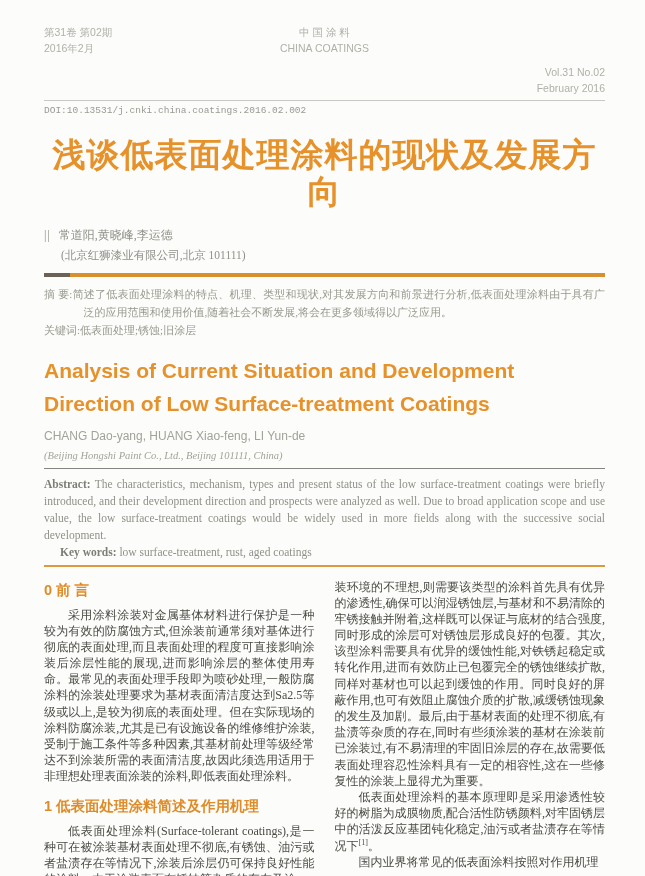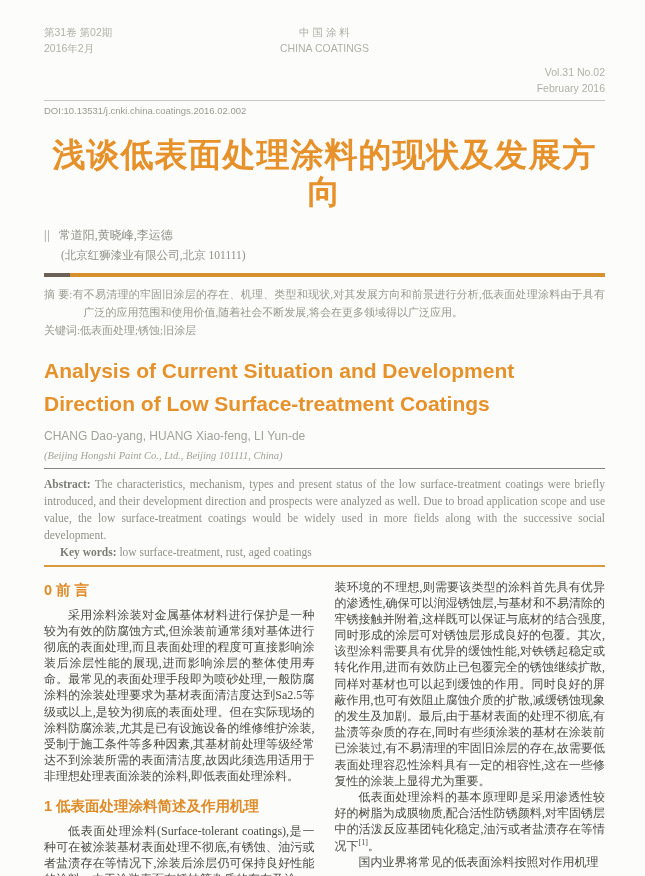--- a/index.html
+++ b/index.html
@@ -8,21 +8,21 @@
     background:#fcfcfa;margin:0 auto;position:relative;
     padding:24px 40px 16px 44px;overflow:hidden;
     font-family:"Liberation Serif",serif;color:#4a4a45;
   }
   
   .hdr{display:flex;justify-content:space-between;align-items:flex-start;
        font-family:"Liberation Sans",sans-serif;font-size:10.5px;line-height:1.55;color:#b0b0aa;}
   .hdr .c{text-align:center;}
   .hdr .r{text-align:right;margin-top:40px;}
   .hdr-rule{border-top:1px solid #c9c9c3;margin-top:3px;}
-  .doi{font-size:9.5px;color:#9a9a93;margin-top:4px;font-family:Liberation Sans, sans-serif;}
+  .doi{font-size:9.5px;color:#9a9a93;margin-top:4px;font-family:Liberation Mono, monospace;}
   
   .title-zh{margin:20px 0 0 0;text-align:center;font-family:"Liberation Sans",sans-serif;
             font-weight:bold;font-size:33px;letter-spacing:1px;color:#e6912a;line-height:1.15;}
   .authors-zh{margin-top:15px;font-size:12px;color:#90908a;line-height:1.6;}
   .author-mark{letter-spacing:1px;margin-right:8px;color:#8a8a84;}
   .affil-zh{font-size:11.5px;color:#90908a;padding-left:17px;line-height:1.6;}
   .accent-bar{margin-top:9px;height:4px;
     background:linear-gradient(to right,#6b6157 0,#6b6157 26px,#d8902c 26px);}
   
   .abs-zh{margin-top:9px;font-size:11px;color:#98988f;line-height:1.62;}
@@ -75,21 +75,21 @@
   <h1 class="title-zh">浅谈低表面处理涂料的现状及发展方向</h1>
 
   <div class="authors-zh">
     <span class="author-mark">||</span><span>常道阳,黄晓峰,李运德</span>
   </div>
   <div class="affil-zh">(北京红狮漆业有限公司,北京  101111)</div>
 
   <div class="accent-bar"></div>
 
   <div class="abs-zh">
-    <p class="hang"><span>摘  要:</span><span>有不易清理的牢固旧涂层的存在、机理、类型和现状,对其发展方向和前景进行分析,低表面处理涂料由于具有广泛的应用范围和使用价值,随着社会不断发展,将会在更多领域得以广泛应用。</span></p>
+    <p class="hang"><span>摘  要:</span><span>简述了低表面处理涂料的特点、机理、类型和现状,对其发展方向和前景进行分析,低表面处理涂料由于具有广泛的应用范围和使用价值,随着社会不断发展,将会在更多领域得以广泛应用。</span></p>
     <p><span>关键词:</span><span>低表面处理;锈蚀;旧涂层</span></p>
   </div>
 
   <h2 class="title-en">Analysis of Current Situation and Development Direction of Low Surface-treatment Coatings</h2>
   <div class="authors-en">CHANG Dao-yang, HUANG Xiao-feng, LI Yun-de</div>
   <div class="affil-en">(Beijing Hongshi Paint Co., Ltd., Beijing 101111, China)</div>
 
   <div class="dark-rule"></div>
 
   <p class="abs-en"><b>Abstract:</b> <span>The characteristics, mechanism, types and present status of the low surface-treatment coatings were briefly introduced, and their development direction and prospects were analyzed as well. Due to broad application scope and use value, the low surface-treatment coatings would be widely used in more fields along with the successive social development.</span></p>

